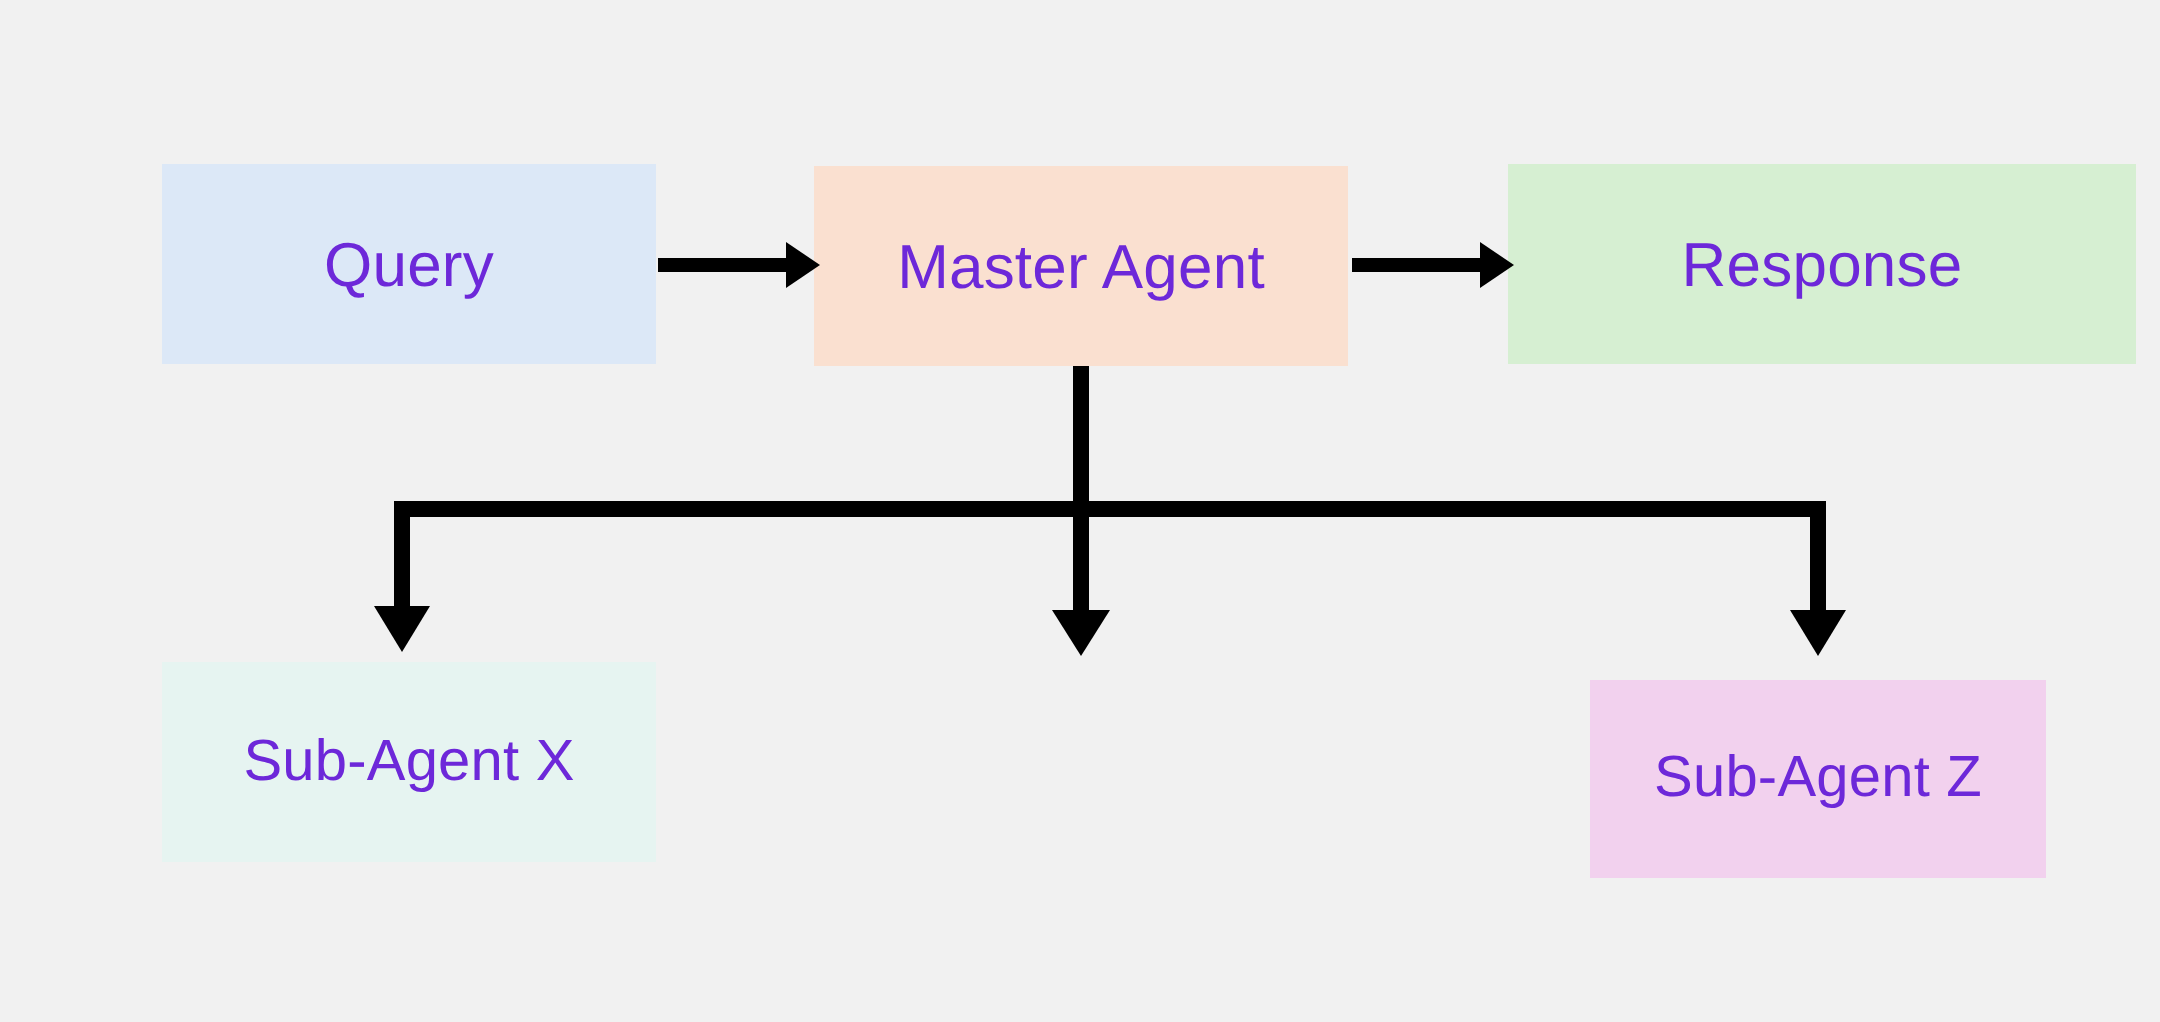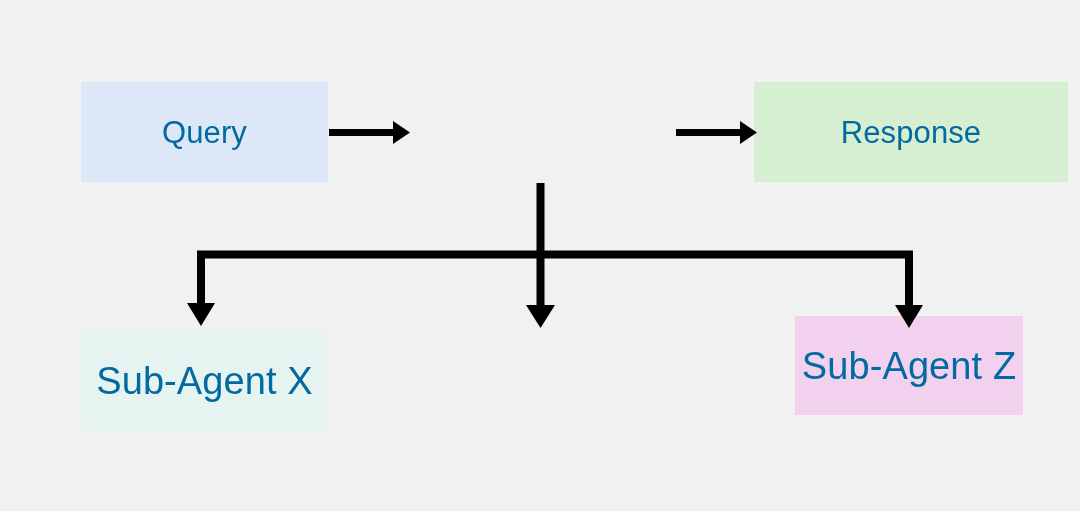--- a/index.html
+++ b/index.html
@@ -18,21 +18,21 @@
     width: 1080px;
     height: 511px;
     background: #f1f1f1;
   }
   .node-box {
     position: absolute;
     display: flex;
     align-items: center;
     justify-content: center;
     box-sizing: border-box;
-    color: #0369a1;
+    color: #6d28d9;
     line-height: 1;
     white-space: nowrap;
   }
   .node-label {
     font-weight: 400;
     letter-spacing: 0.1px;
   }
   
   #node-query {
     left: 81px;  top: 82px;  width: 247px; height: 100px;
@@ -49,44 +49,47 @@
   
   #node-sub-agent-x {
     left: 81px;  top: 331px; width: 247px; height: 100px;
     background: #e6f4f1;
   }
   #node-sub-agent-y {
     left: 428px; top: 332px; width: 225px; height: 99px;
     background: #fafa96;
   }
   #node-sub-agent-z {
-    left: 795px; top: 316px; width: 228px; height: 99px;
+    left: 795px; top: 340px; width: 228px; height: 99px;
     background: #f2d1ee;
   }
   .node-label.size-top { font-size: 31px; }
-  .node-label.size-bottom { font-size: 38px; }
+  .node-label.size-bottom { font-size: 29px; }
 
   
   #connector-layer {
     position: absolute;
     left: 0; top: 0;
     width: 1080px;
     height: 511px;
     pointer-events: none;
   }
 </style>
 </head>
 <body>
 
 <div id="diagram-canvas" style="background: rgb(241, 241, 241);">
 
   <div class="node-box" id="node-query" style="background: rgb(220, 232, 247);">
     <span class="node-label size-top">Query</span>
   </div>
 
+  <div class="node-box" id="node-master-agent" style="background: rgb(250, 224, 208);">
+    <span class="node-label size-top">Master Agent</span>
+  </div>
 
   <div class="node-box" id="node-response" style="background: rgb(214, 239, 210);">
     <span class="node-label size-top">Response</span>
   </div>
 
   <div class="node-box" id="node-sub-agent-x" style="background: rgb(230, 244, 241);">
     <span class="node-label size-bottom">Sub-Agent X</span>
   </div>
 
 

